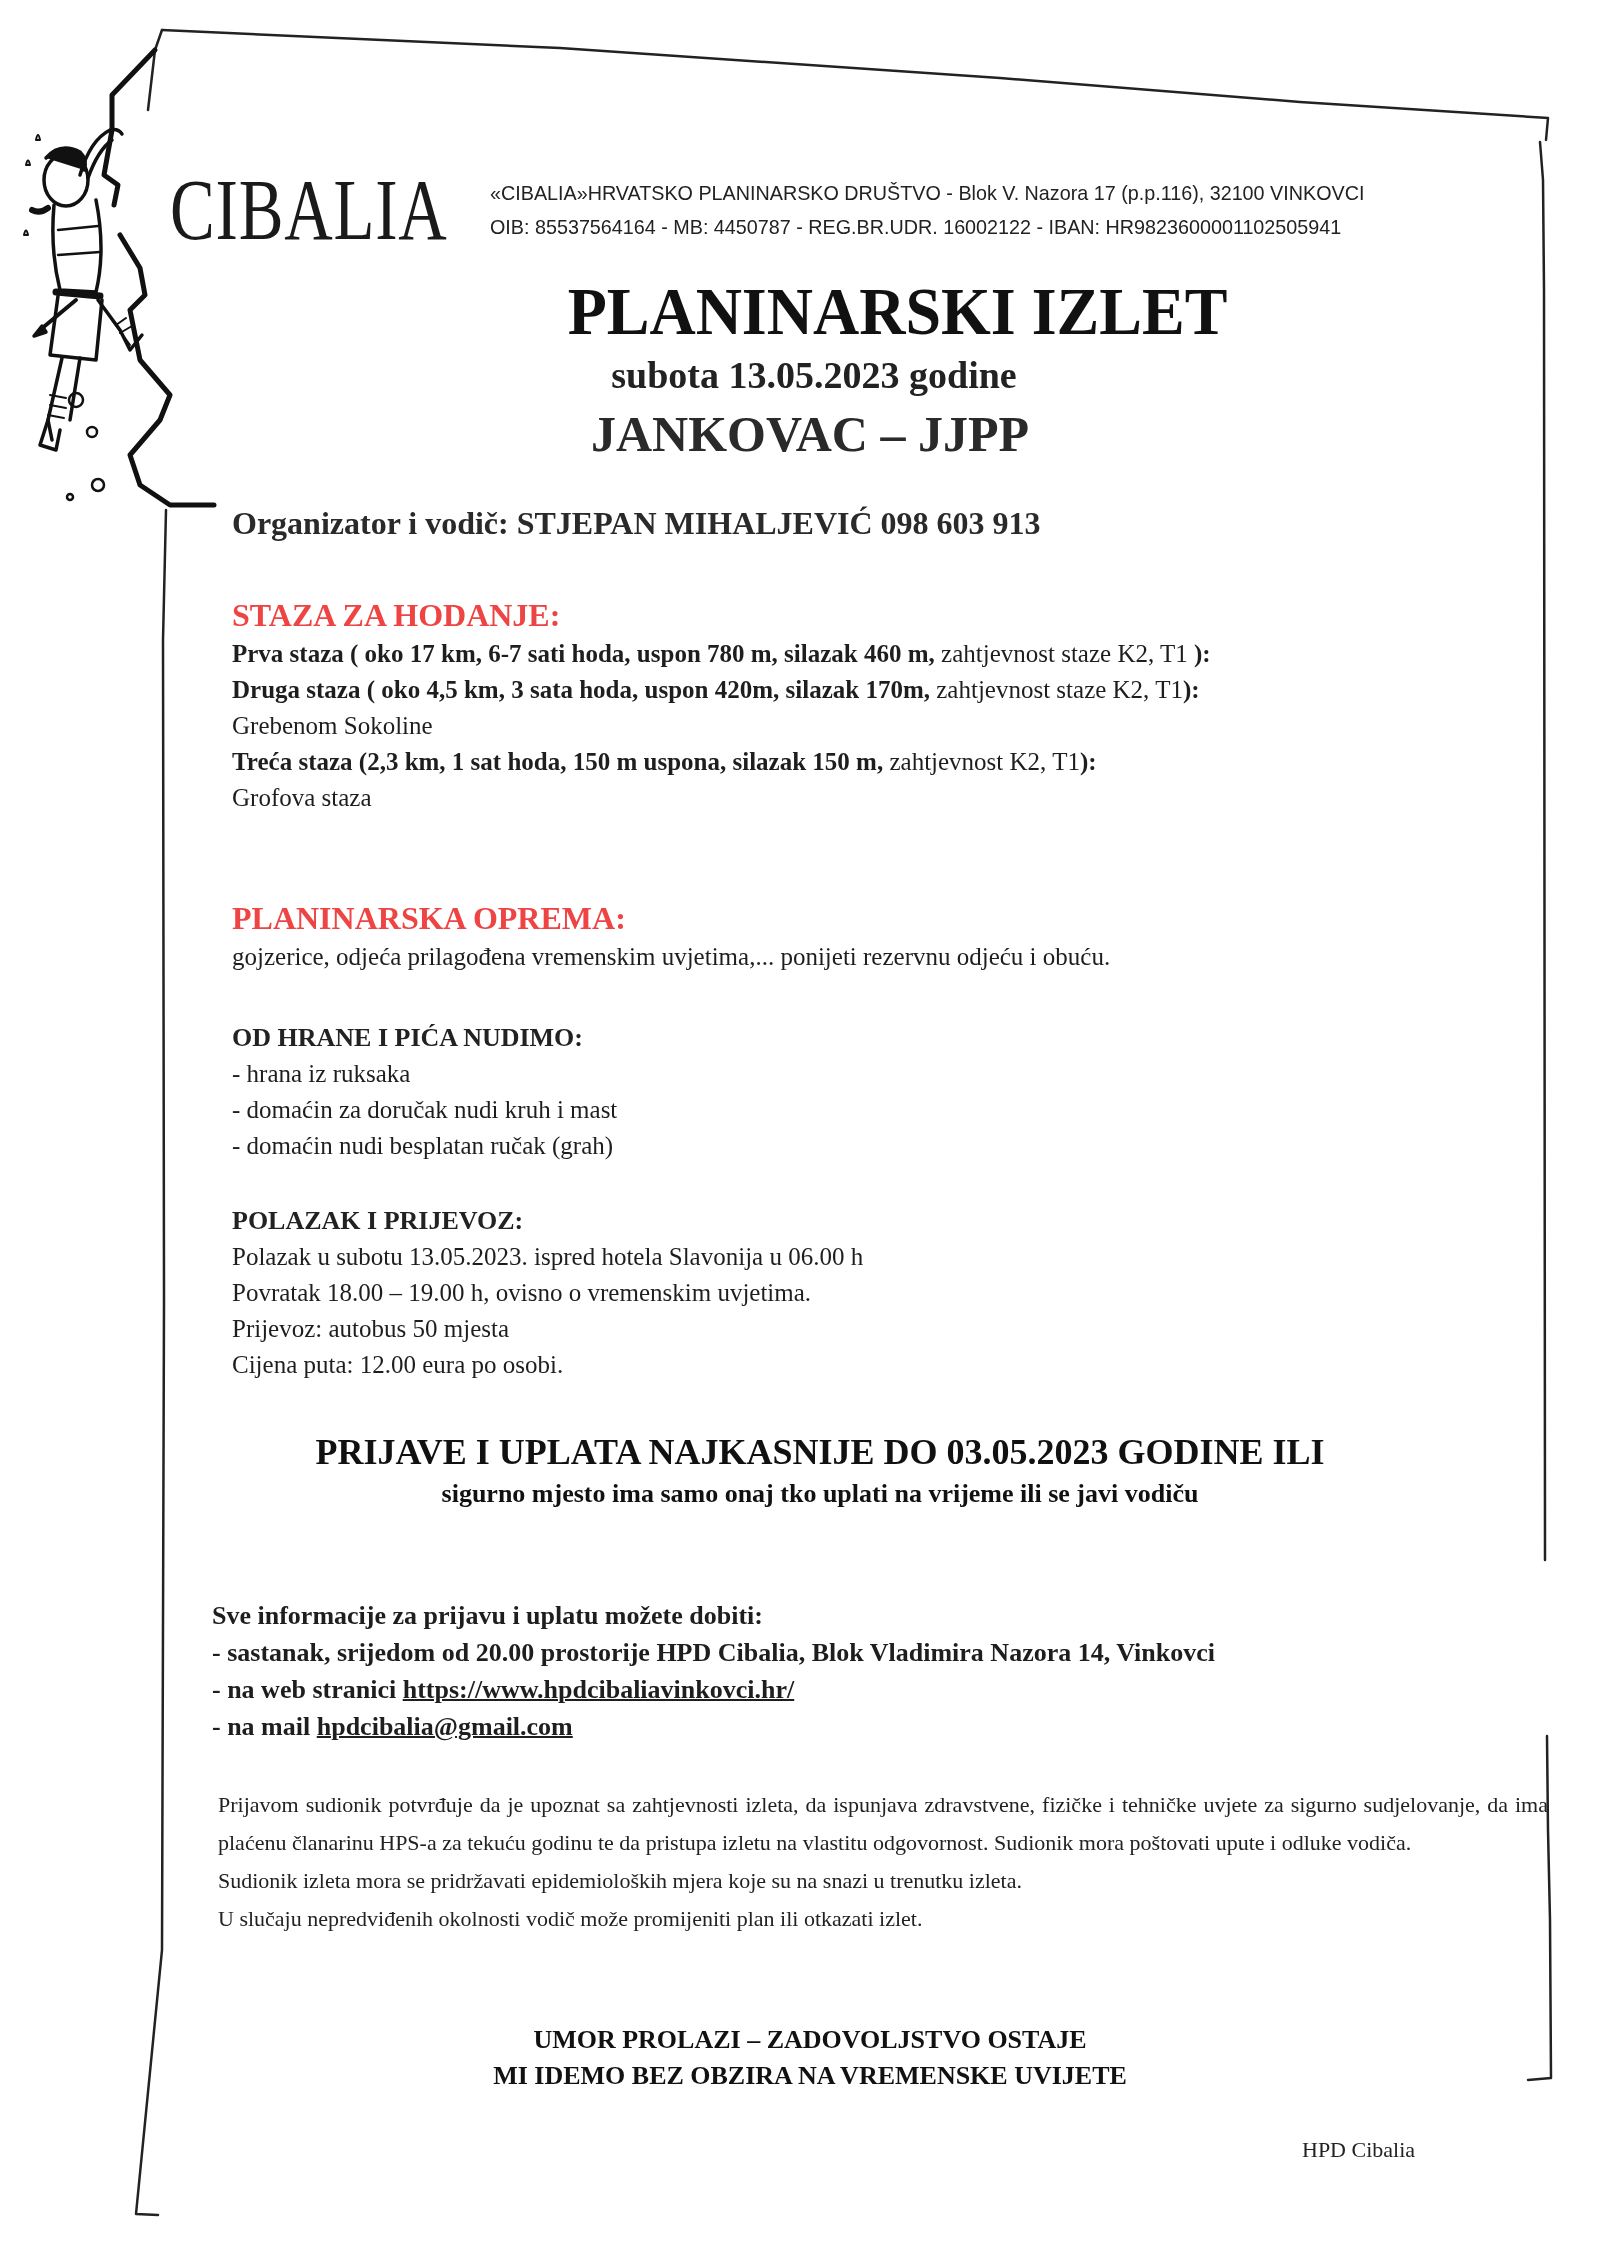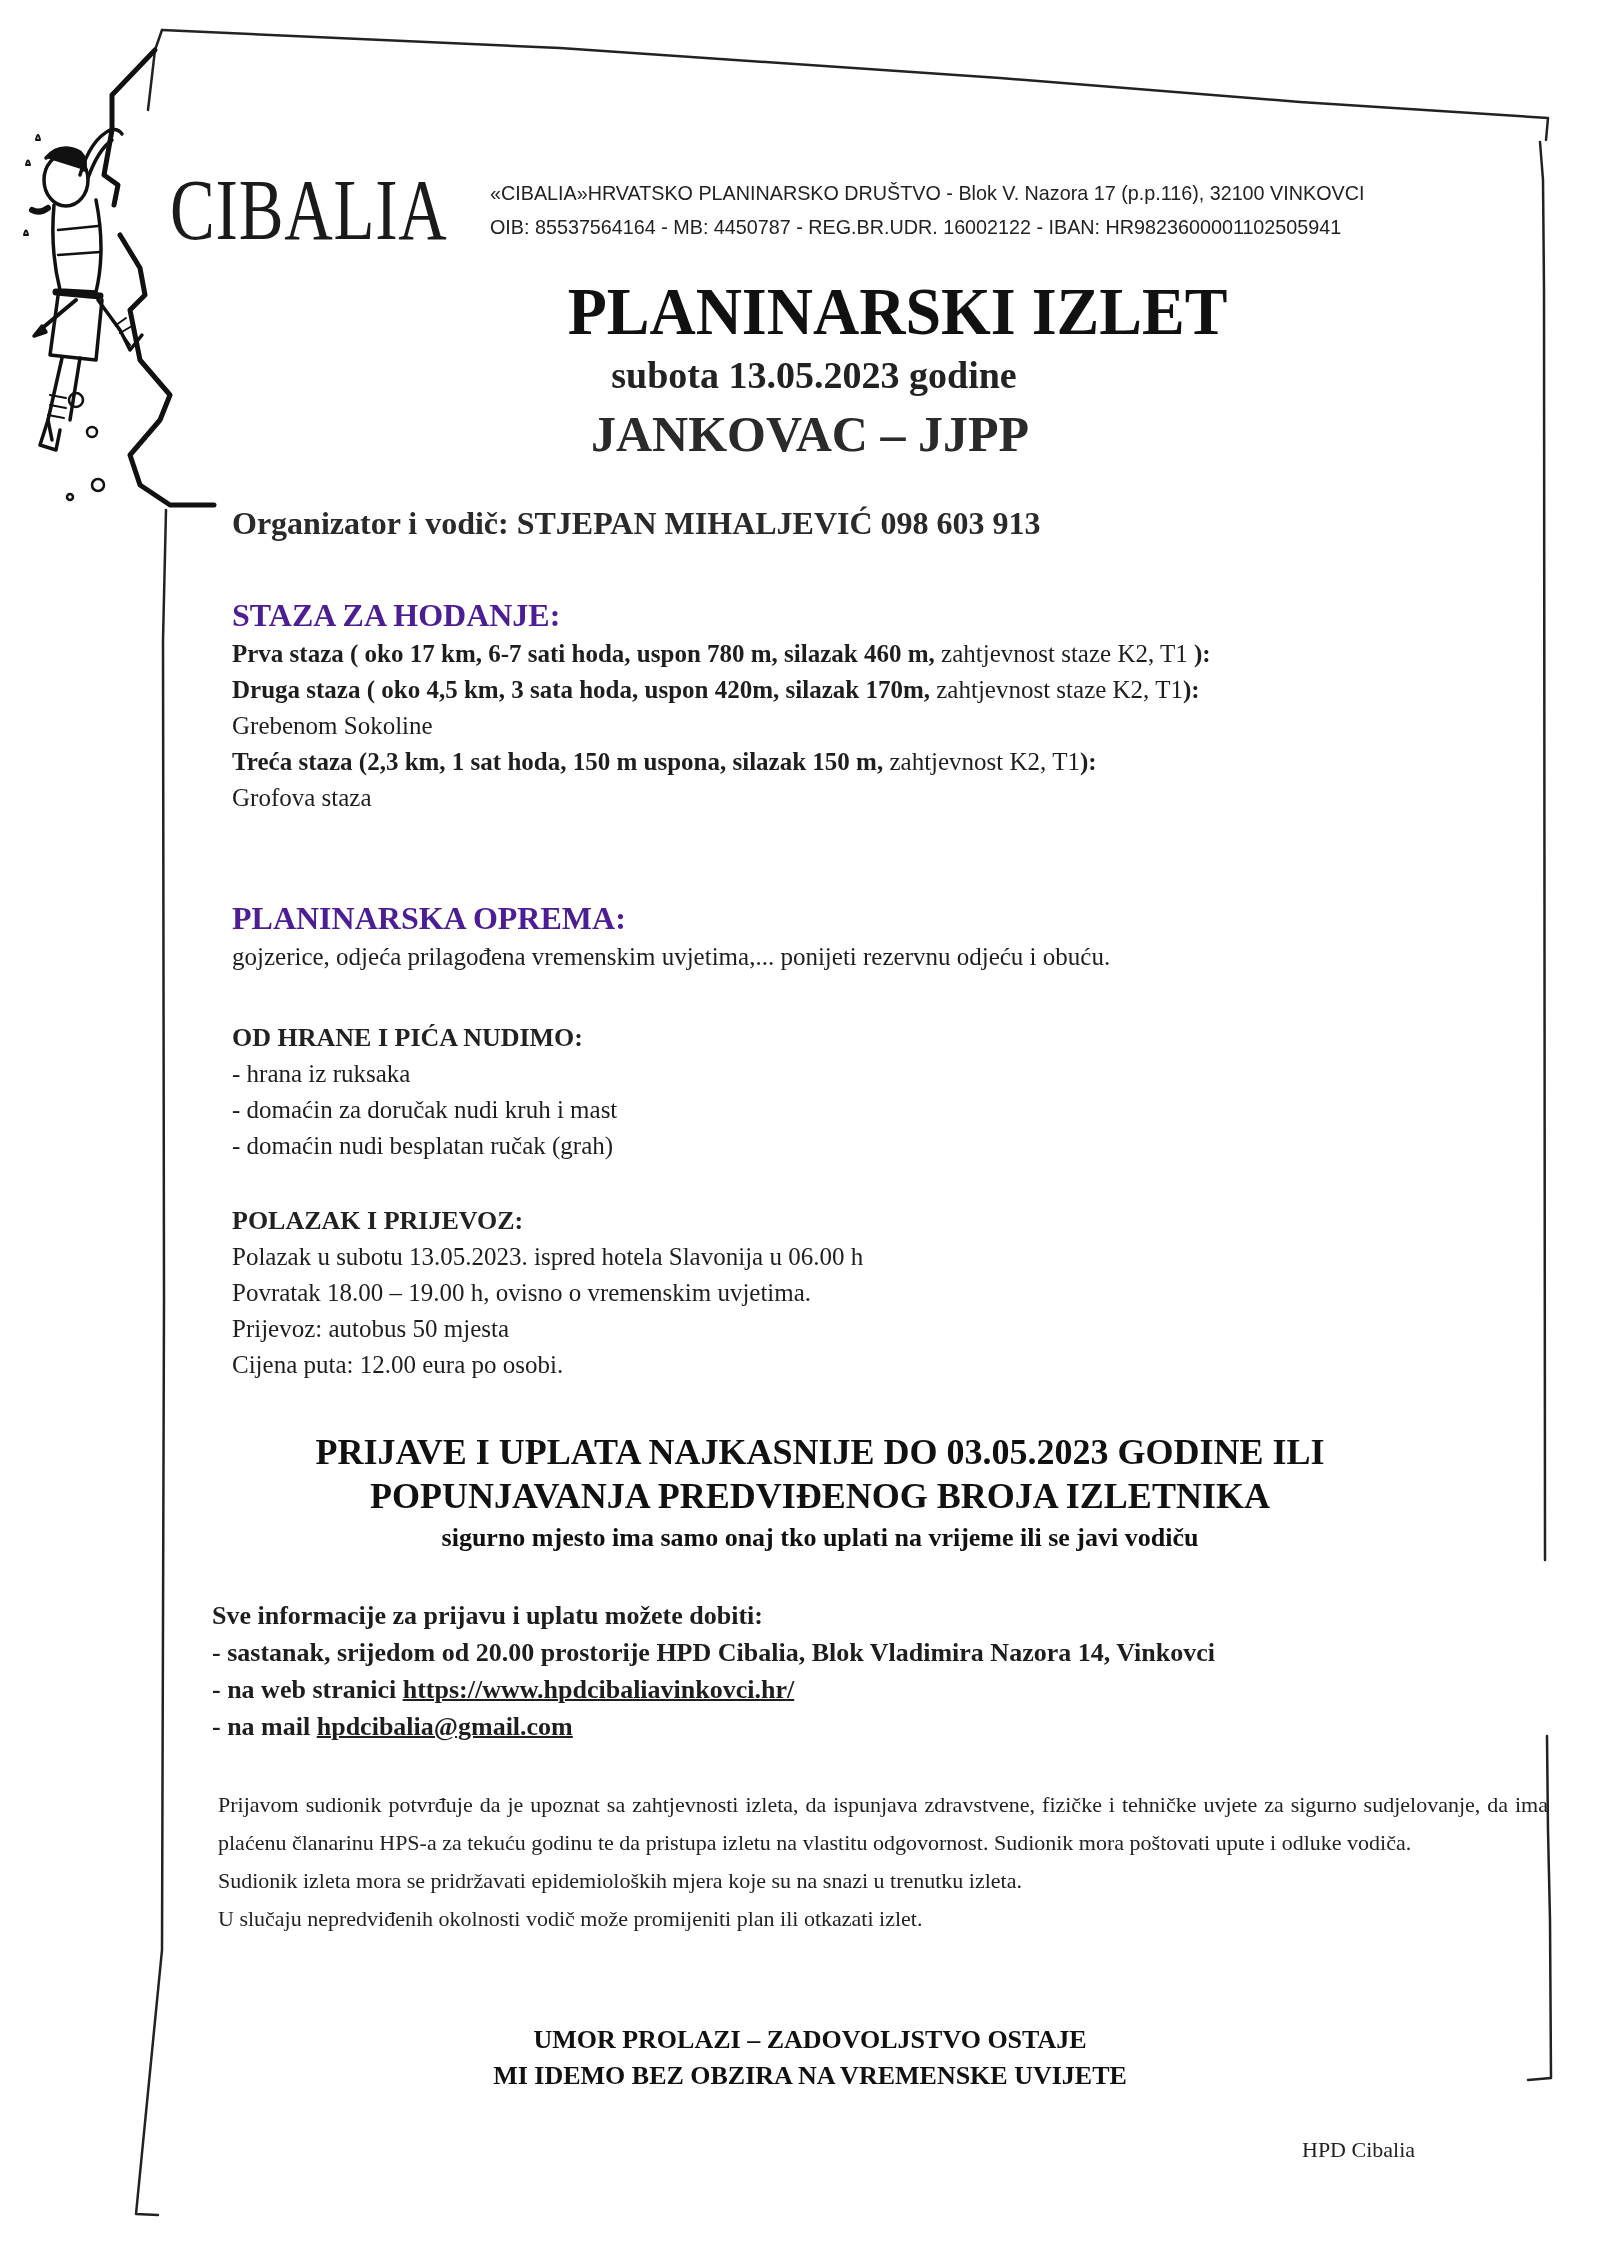--- a/index.html
+++ b/index.html
@@ -23,21 +23,21 @@
     font-family: "Liberation Serif", serif; font-weight: bold; color: #111;
   }
   #main-title { top: 275px; font-size: 64px; padding-left: 195px; box-sizing: border-box; transform: scaleY(1.05); }
   #date-line { top: 353px; font-size: 38px; color: #222; padding-left: 28px; box-sizing: border-box; }
   #destination { top: 405px; font-size: 50px; color: #2a2a2a; padding-left: 20px; box-sizing: border-box; }
 
   .content { position: absolute; left: 232px; width: 1320px; font-family: "Liberation Serif", serif; color: #1e1e1e; }
   #organizer { top: 505px; font-size: 32px; font-weight: bold; color: #2a2a2a; }
 
   #routes { top: 594px; font-size: 25px; line-height: 36px; }
-  .h-big { font-size: 32px; font-weight: bold; line-height: 42px; color: #4c1d95; }
+  .h-big { font-size: 32px; font-weight: bold; line-height: 42px; color: #ef4444; }
   .h-mid { font-size: 26px; font-weight: bold; line-height: 36px; color: #222; }
   .bold { font-weight: bold; }
 
   #equipment { top: 897px; font-size: 25px; line-height: 36px; }
   #food { top: 1020px; font-size: 25px; line-height: 36px; }
   #departure { top: 1203px; font-size: 25px; line-height: 36px; }
 
   #deadline { position: absolute; left: 220px; width: 1200px; top: 1430px; text-align: center; font-family: "Liberation Serif", serif; }
   #deadline .l1 { font-size: 36px; font-weight: bold; line-height: 44px; color: #111; }
   #deadline .l3 { font-size: 26px; font-weight: bold; line-height: 40px; color: #111; }
@@ -150,21 +150,20 @@
 <div class="content" id="departure">
   <div class="h-mid">POLAZAK I PRIJEVOZ:</div>
   <div>Polazak u subotu 13.05.2023. ispred hotela Slavonija u 06.00 h</div>
   <div>Povratak 18.00 – 19.00 h, ovisno o vremenskim uvjetima.</div>
   <div>Prijevoz: autobus 50 mjesta</div>
   <div>Cijena puta: 12.00 eura po osobi.</div>
 </div>
 
 <div id="deadline">
   <div class="l1">PRIJAVE I UPLATA NAJKASNIJE DO 03.05.2023 GODINE ILI</div>
-  <div class="l1">POPUNJAVANJA PREDVIĐENOG BROJA IZLETNIKA</div>
   <div class="l3">sigurno mjesto ima samo onaj tko uplati na vrijeme ili se javi vodiču</div>
 </div>
 
 <div class="content" id="info">
   <div>Sve informacije  za prijavu i uplatu možete dobiti:</div>
   <div>- sastanak, srijedom od 20.00 prostorije HPD Cibalia, Blok Vladimira Nazora 14, Vinkovci</div>
   <div>
     <span>- na web stranici </span><a>https://www.hpdcibaliavinkovci.hr/</a>
   </div>
   <div>

